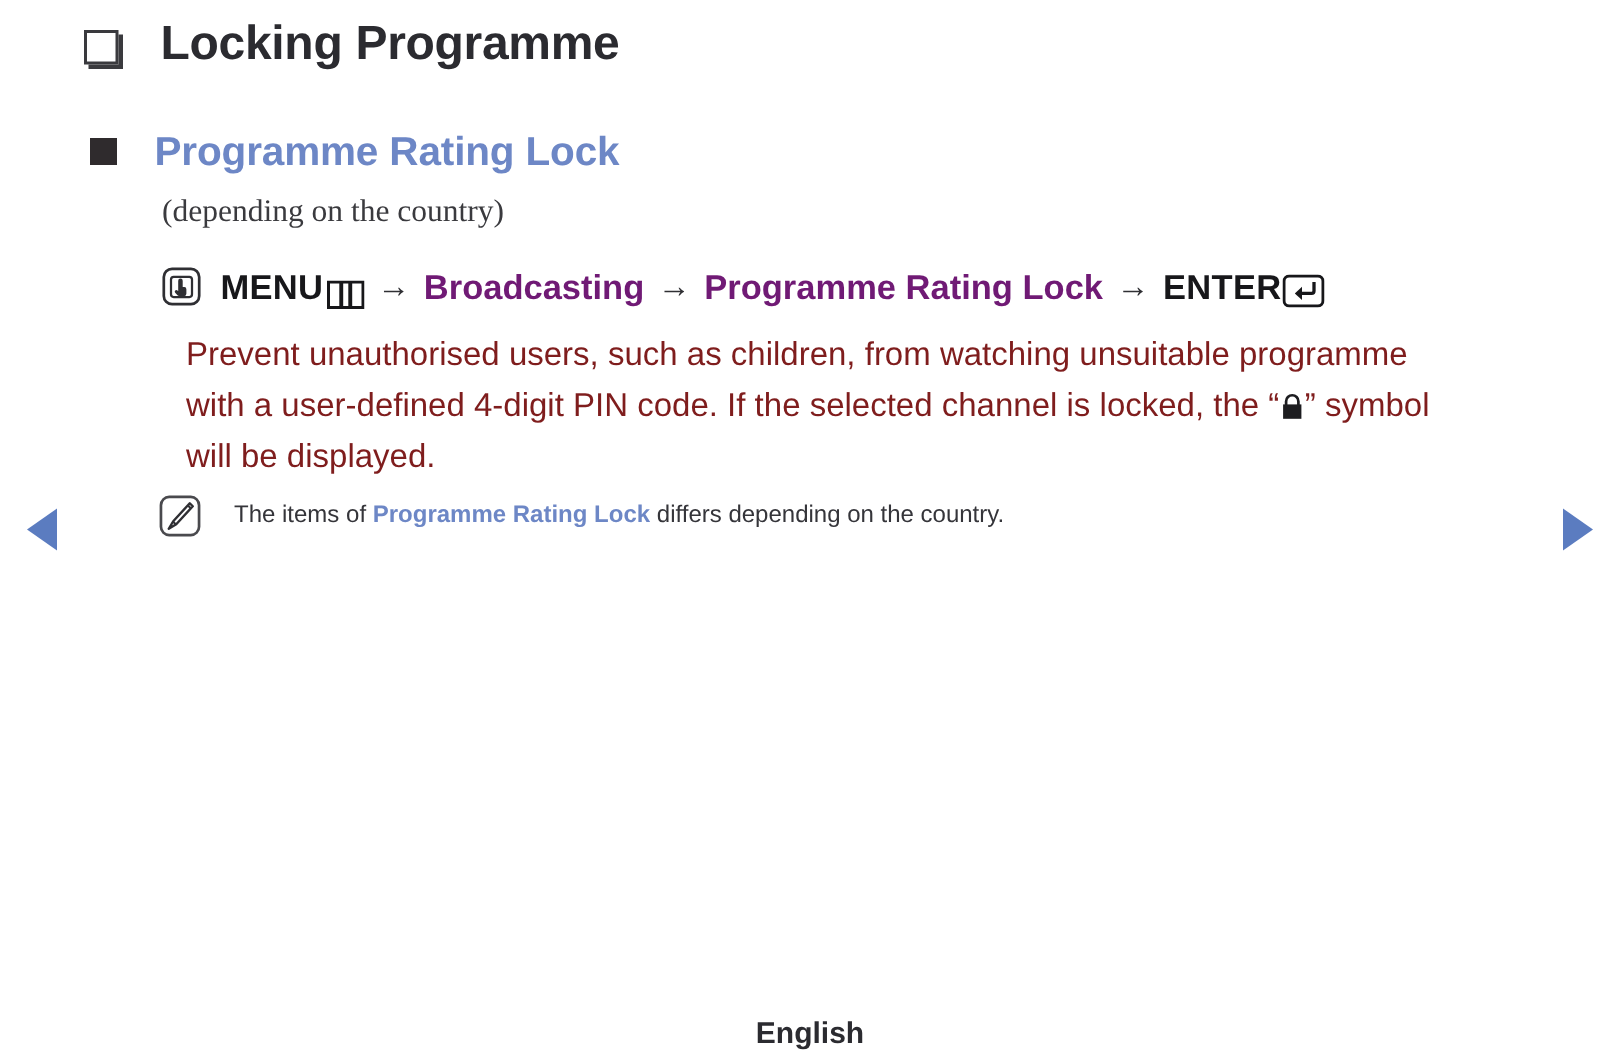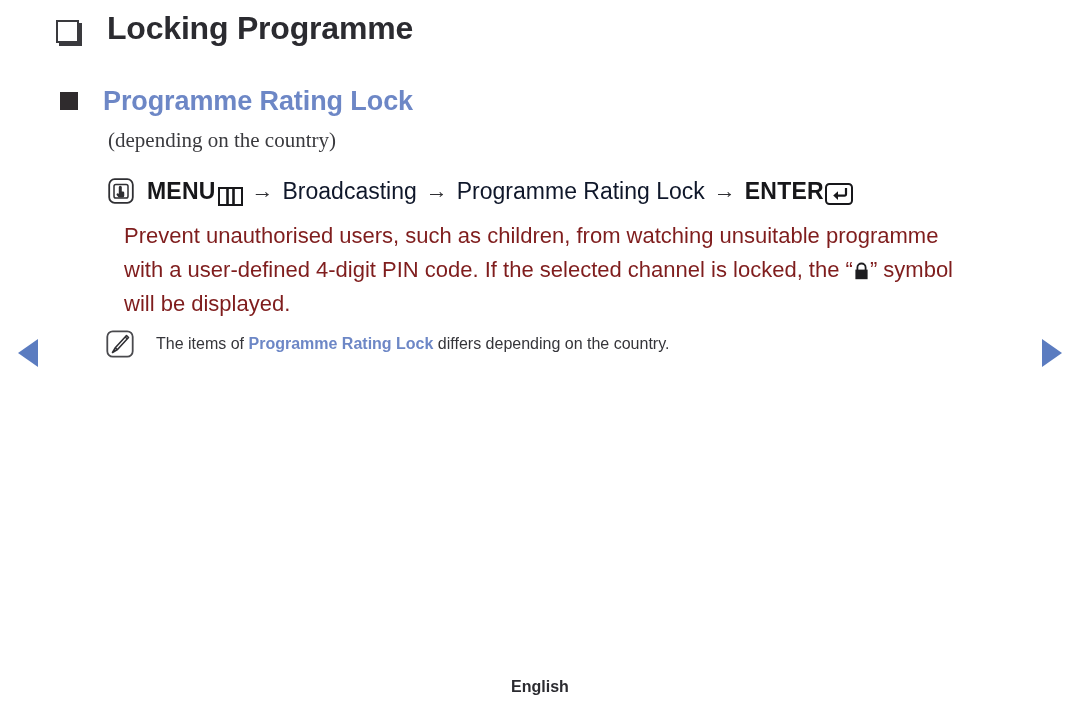--- a/index.html
+++ b/index.html
@@ -93,22 +93,22 @@
     line-height: 30px;
     white-space: nowrap;
     margin-top: 25px;
   }
   .menupath .seg-dark {
     color: #17171a;
     font-weight: bold;
     letter-spacing: 0.2px;
   }
   .menupath .seg-blue {
-    color: #0f172a;
-    font-weight: normal;
+    color: #701a75;
+    font-weight: bold;
   }
   .menupath .arrow {
     color: #2f2f33;
     margin: 0 9px;
     font-size: 22px;
     font-weight: normal;
   }
 
   .icon-press {
     width: 26px;
@@ -193,21 +193,21 @@
     border-left: 20px solid #5b7cc0;
   }
 
   
   .footer {
     position: absolute;
     left: 0;
     right: 0;
     top: 678px;
     text-align: center;
-    font-size: 16px;
+    font-size: 20px;
     font-weight: bold;
     color: #2b2b30;
   }
 </style>
 </head>
 <body>
 
 <div class="page">
 
   <div class="h1-row">

